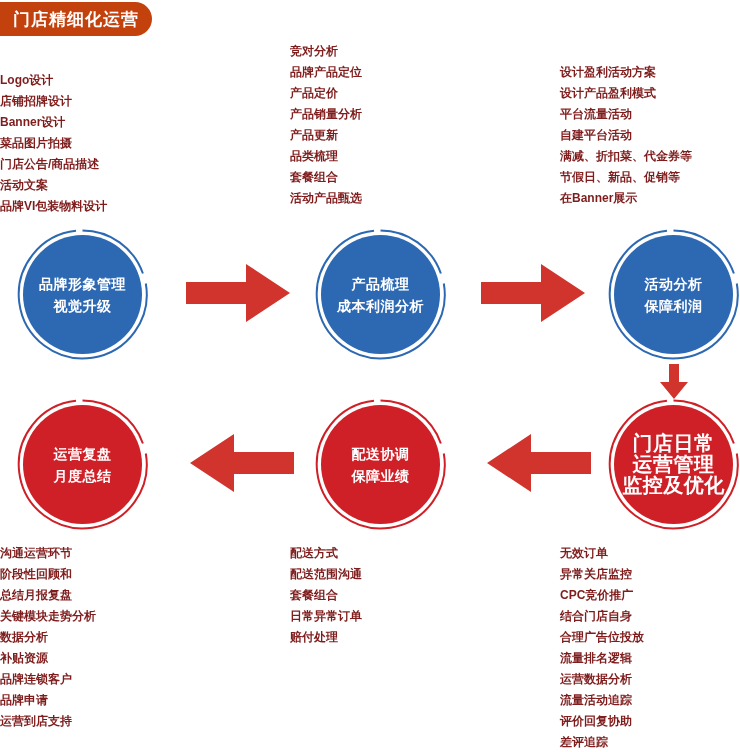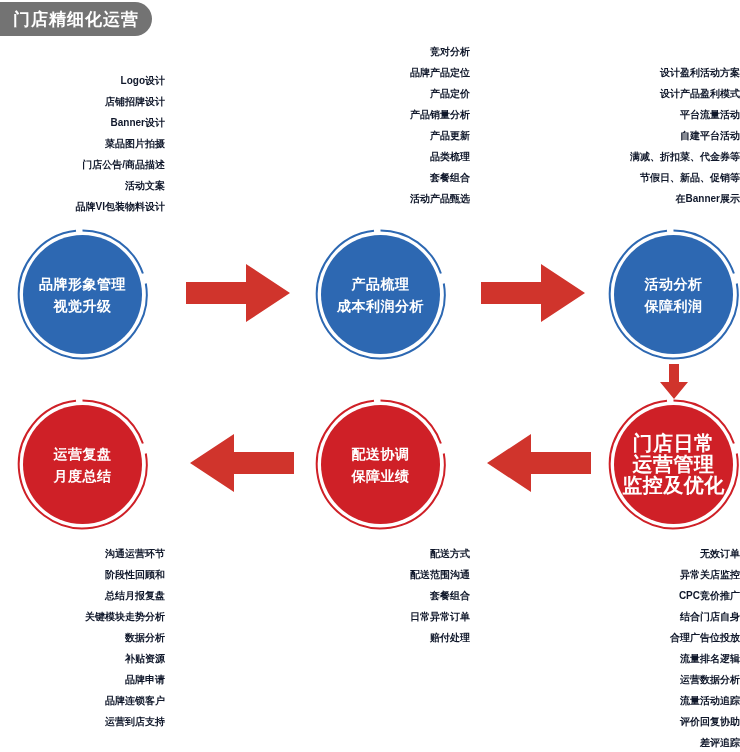--- a/index.html
+++ b/index.html
@@ -15,40 +15,40 @@
     overflow: hidden;
   }
 
   
   #title-banner {
     position: absolute;
     left: 0;
     top: 2px;
     width: 152px;
     height: 34px;
-    background: #737373;
+    background: #c2410c;
     border-radius: 0 18px 18px 0;
     display: flex;
     align-items: center;
     justify-content: center;
   }
   #title-banner .title-text {
     color: #ffffff;
     font-size: 17px;
     font-weight: bold;
     letter-spacing: 1px;
     white-space: nowrap;
   }
 
   
   .textblock {
     position: absolute;
-    text-align: right;
-    color: #0f172a;
-    font-size: 10px;
+    text-align: left;
+    color: #7f1d1d;
+    font-size: 12px;
     line-height: 21px;
     font-weight: bold;
     white-space: nowrap;
   }
   .textblock .line { display: block; }
 
   
   .node {
     position: absolute;
     width: 133px;
@@ -238,22 +238,22 @@
   </svg>
 </div>
 
 <div class="textblock" id="tb-retro" style="left:0; top:543px; width:165px;">
   <span class="line">沟通运营环节</span>
   <span class="line">阶段性回顾和</span>
   <span class="line">总结月报复盘</span>
   <span class="line">关键模块走势分析</span>
   <span class="line">数据分析</span>
   <span class="line">补贴资源</span>
+  <span class="line">品牌连锁客户</span>
   <span class="line">品牌申请</span>
-  <span class="line">品牌连锁客户</span>
   <span class="line">运营到店支持</span>
 </div>
 
 <div class="textblock" id="tb-delivery" style="left:290px; top:543px; width:180px;">
   <span class="line">配送方式</span>
   <span class="line">配送范围沟通</span>
   <span class="line">套餐组合</span>
   <span class="line">日常异常订单</span>
   <span class="line">赔付处理</span>
 </div>

